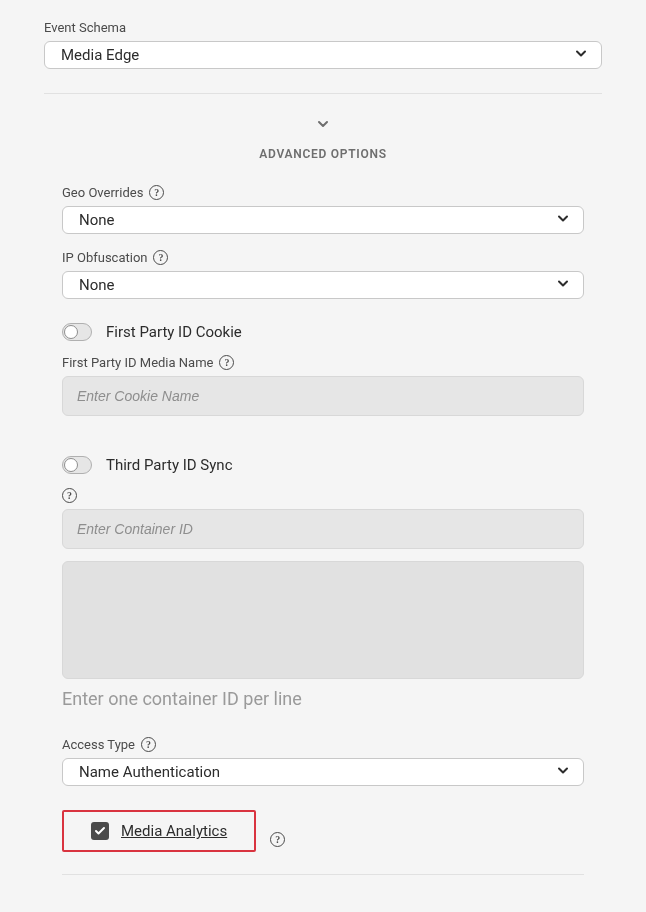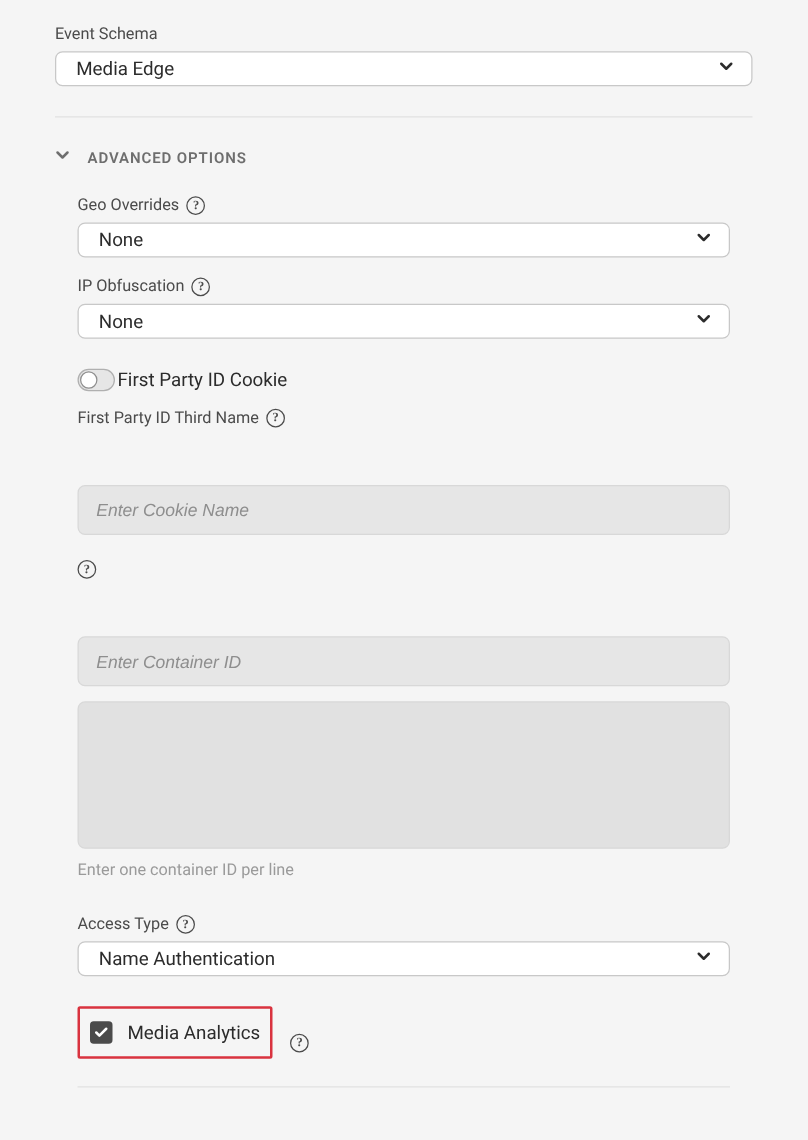--- a/index.html
+++ b/index.html
@@ -53,39 +53,40 @@
     .adv-header {
       display: flex;
       align-items: center;
       gap: 14px;
       padding: 18px 0 24px 0;
       cursor: pointer;
       color: #6e6e6e;
       letter-spacing: 0.06em;
       font-size: 12px;
       font-weight: 600;
+      flex-direction: column;
     }
     .adv-body { padding: 0 18px; }
     .help-icon {
       width: 15px; height: 15px;
       border: 1.4px solid #4b4b4b;
       border-radius: 50%;
       display: inline-flex;
       align-items: center;
       justify-content: center;
       font-size: 10px;
       color: #4b4b4b;
       font-weight: 600;
       font-family: Georgia, serif;
       cursor: pointer;
     }
     .toggle-row {
       display: flex;
       align-items: center;
-      gap: 2px;
+      gap: 14px;
       margin: 20px 0 14px 0;
     }
     .toggle {
       width: 30px; height: 18px;
       background: #e6e6e6;
       border: 1px solid #b0b0b0;
       border-radius: 10px;
       position: relative;
       cursor: pointer;
     }
@@ -101,45 +102,45 @@
     .text-input {
       width: 100%;
       height: 40px;
       padding: 0 14px;
       border: 1px solid #d8d8d8;
       border-radius: 6px;
       background: #e6e6e6;
       font-size: 14px;
       color: #6e6e6e;
       margin-bottom: 20px;
-      margin-top: 40px;
     }
     .text-input::placeholder { color: #8e8e8e; font-style: italic; }
     .textarea {
       width: 100%;
       height: 118px;
       padding: 10px 14px;
       border: 1px solid #d8d8d8;
       border-radius: 6px;
       background: #e1e1e1;
       font-size: 14px;
       resize: none;
       margin-bottom: 6px;
     }
     .hint {
-      font-size: 13px;
+      font-size: 18px;
       color: #9a9a9a;
       margin-bottom: 28px;
     }
     .checkbox-row {
       display: inline-flex;
       align-items: center;
       gap: 12px;
-      padding: 10px 8px;
+      padding: 10px 27px;
       margin-bottom: 16px;
+      text-decoration: underline;
     }
     .checkbox-row.highlighted {
       border: 2px solid #d9333f;
       border-radius: 2px;
     }
     .checkbox {
       width: 18px; height: 18px;
       border-radius: 3px;
       background: #4b4b4b;
       display: flex;
@@ -215,26 +216,32 @@
     </div>
 
     
     <div class="toggle-row">
       <div class="toggle">
         <div class="toggle-knob"></div>
       </div>
       <span class="toggle-label">First Party ID Cookie</span>
     </div>
     <div class="field-label">
-      <span>First Party ID Third Name</span>
+      <span>First Party ID Media Name</span>
       <span class="help-icon">?</span>
     </div>
     <input type="text" class="text-input" disabled="" placeholder="Enter Cookie Name" style="">
 
     
+    <div class="toggle-row">
+      <div class="toggle">
+        <div class="toggle-knob"></div>
+      </div>
+      <span class="toggle-label">Third Party ID Sync</span>
+    </div>
     <div class="field-label">
       <span class="help-icon">?</span>
     </div>
     <input type="text" class="text-input" disabled="" style="margin-bottom: 12px;" placeholder="Enter Container ID">
 
     <textarea class="textarea" disabled="" style=""></textarea>
     <div class="hint">Enter one container ID per line</div>
 
     
     <div class="field-label">

